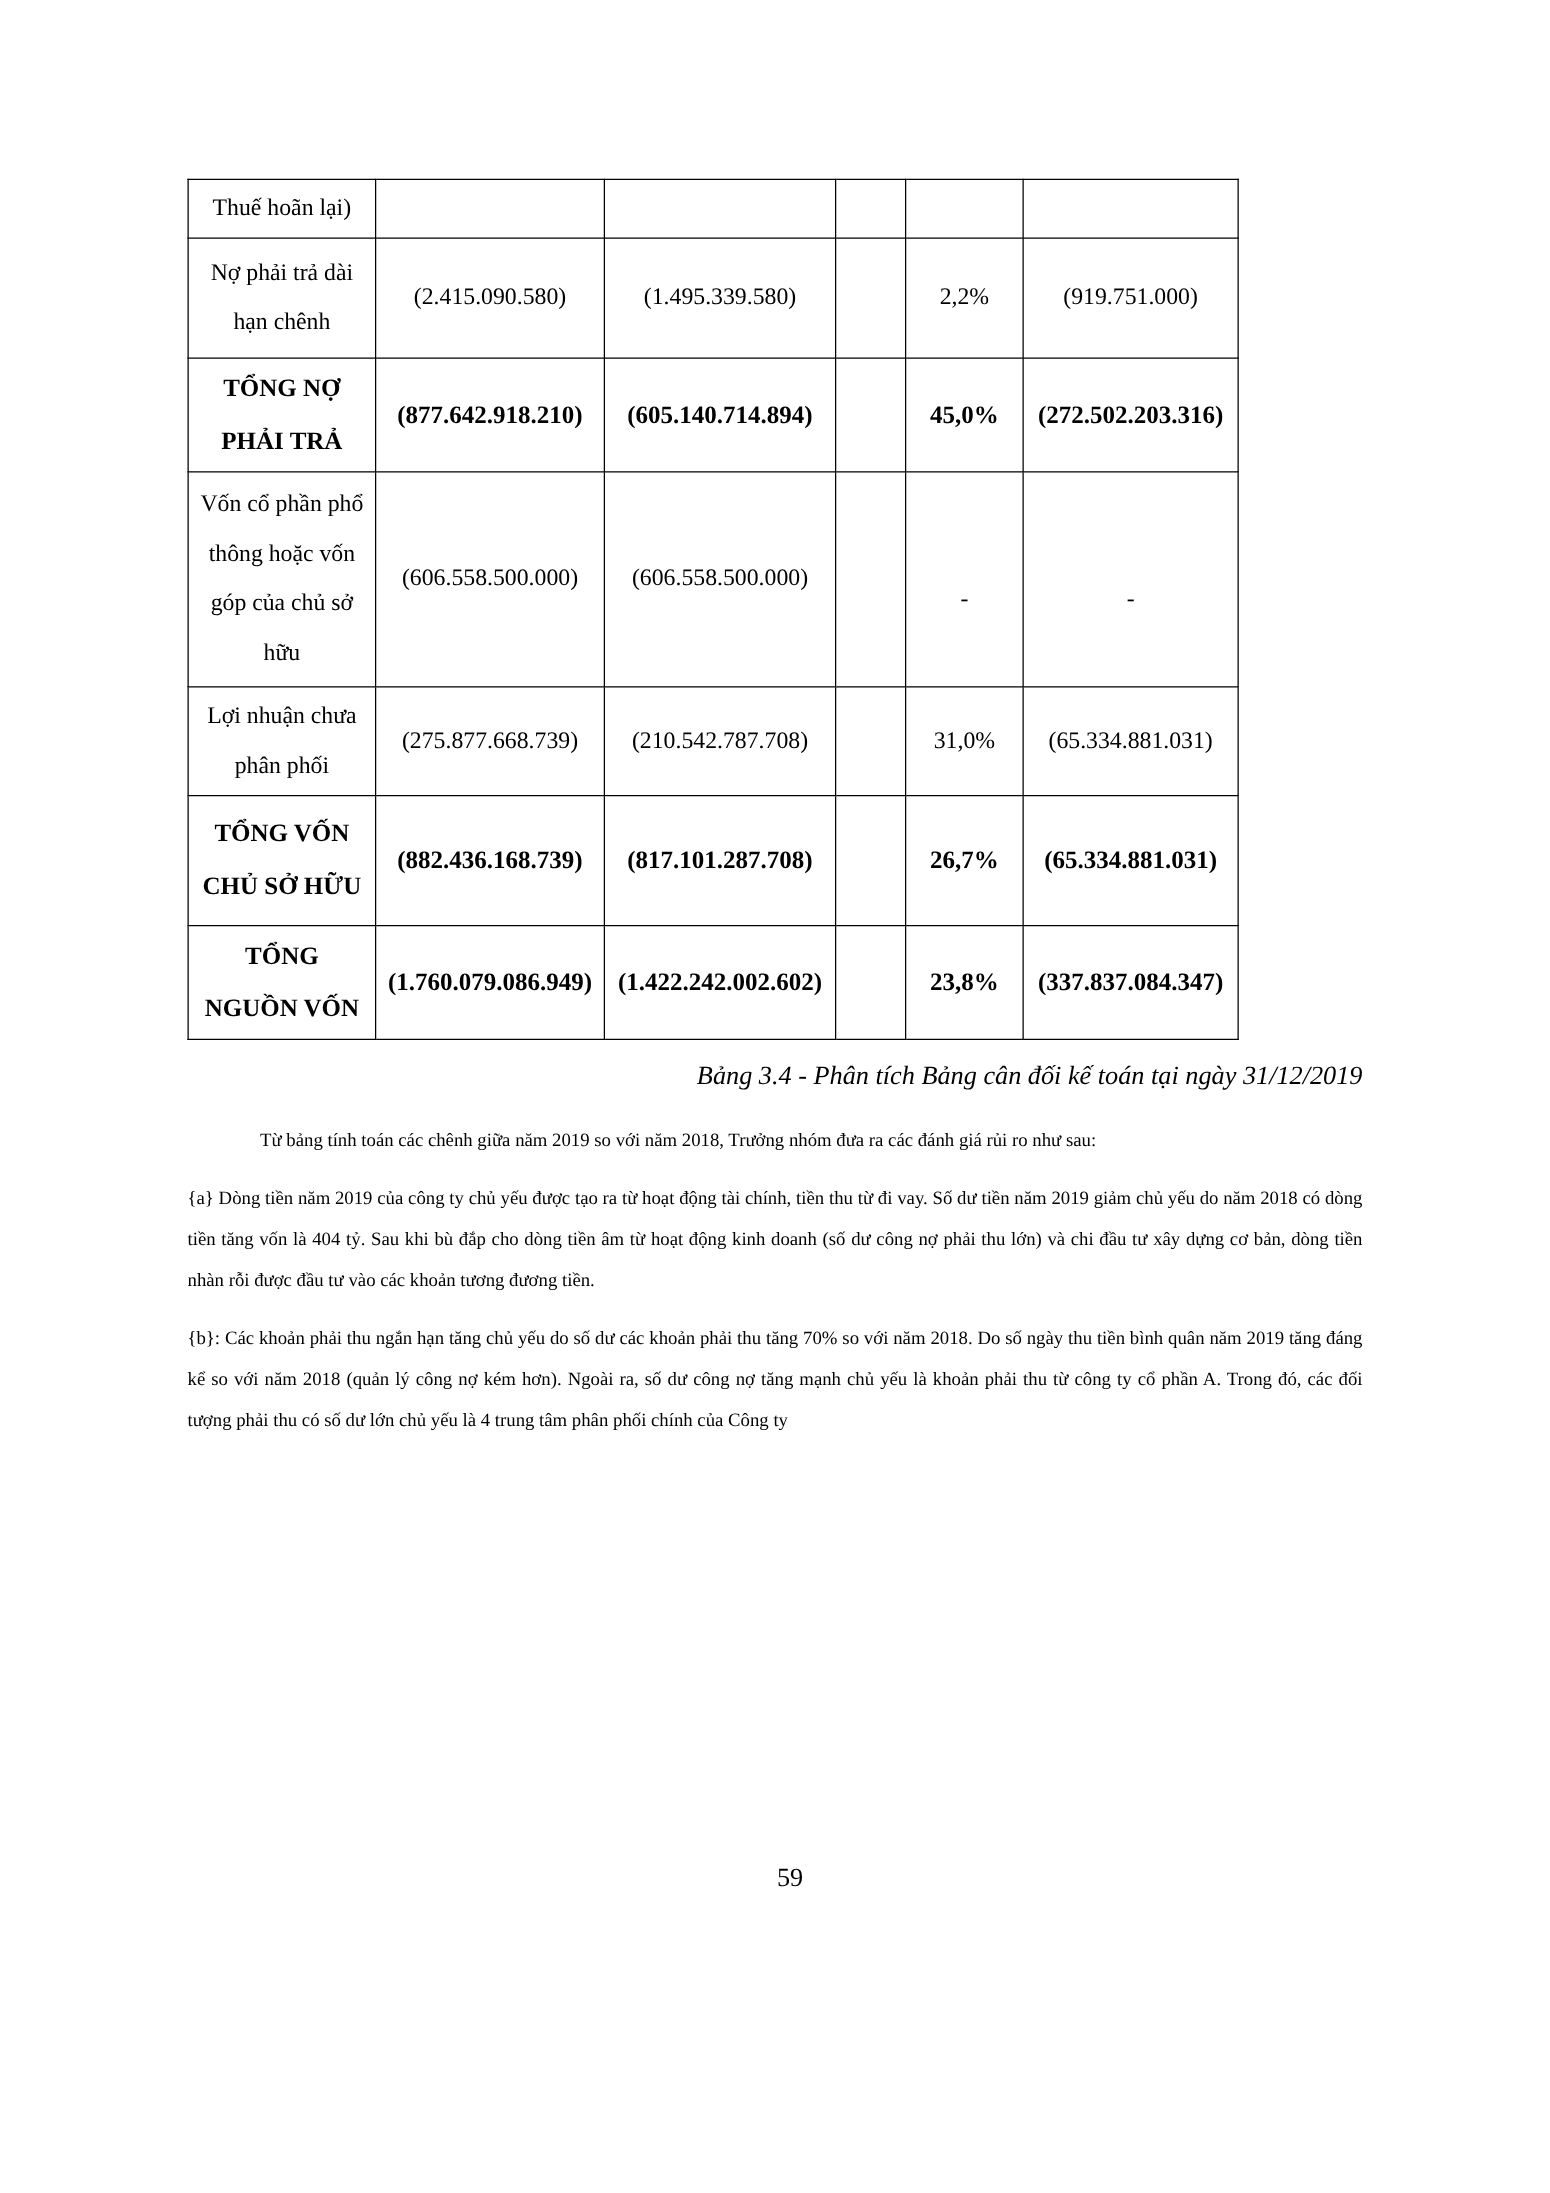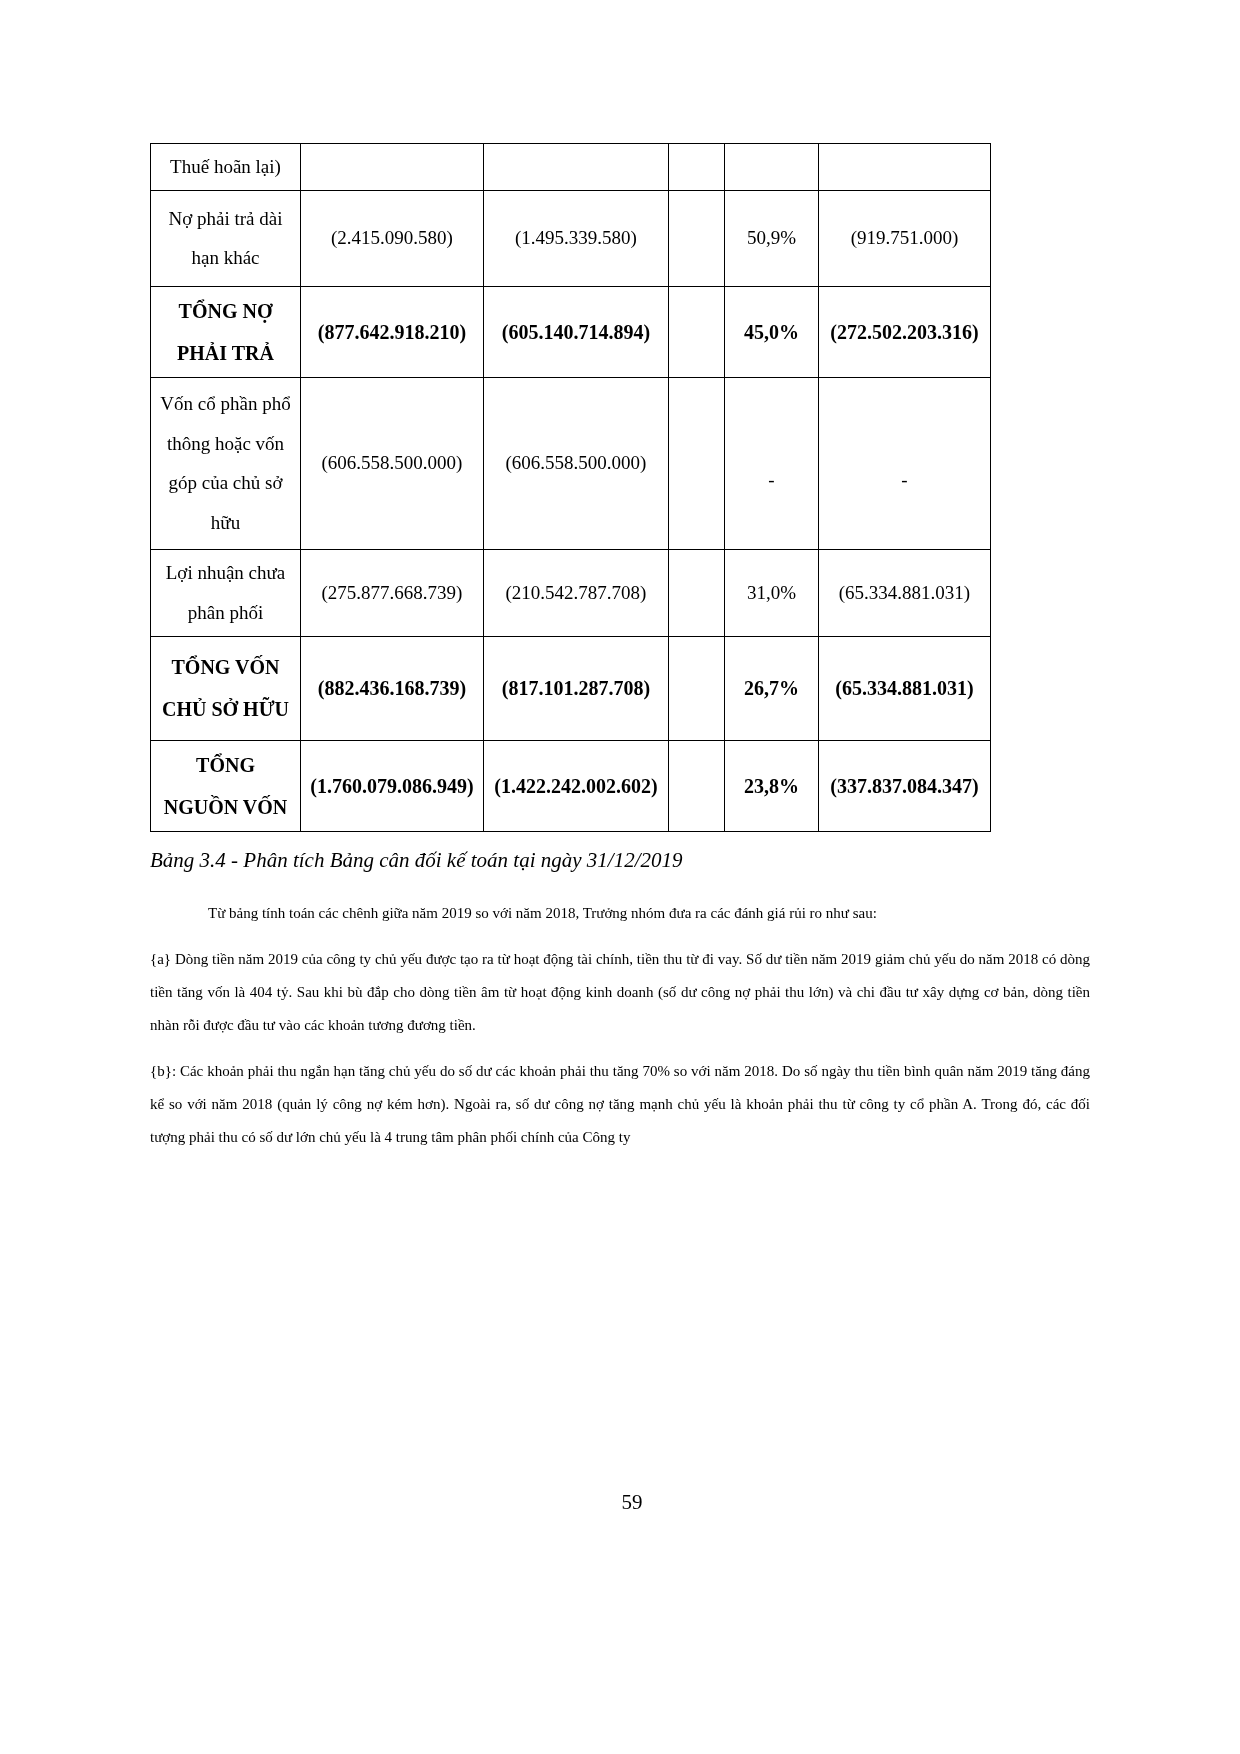--- a/index.html
+++ b/index.html
@@ -34,21 +34,21 @@
   td.vt { vertical-align: top; padding-top: 10px; }
   tr.h40  { height: 40px;  }
   tr.h96  { height: 96px;  }
   tr.h82  { height: 82px;  }
   tr.h172 { height: 172px; }
   tr.h76  { height: 76px;  }
   tr.h104 { height: 104px; }
   tr.h72  { height: 72px;  }
   .caption {
     width: 940px;
-    text-align: left;
+    text-align: right;
     font-style: italic;
     font-size: 21px;
     margin-top: 16px;
     margin-bottom: 24px;
   }
   .body-text p {
     font-size: 15px;
     line-height: 2.18;
     text-align: justify;
     margin-bottom: 14px;
@@ -81,25 +81,25 @@
     <tbody>
       <tr class="h40">
         <td>Thuế hoãn lại)</td>
         <td></td>
         <td></td>
         <td></td>
         <td></td>
         <td></td>
       </tr>
       <tr class="h96">
-        <td>Nợ phải trả dài hạn khác</td>
+        <td>Nợ phải trả dài hạn chênh</td>
         <td>(2.415.090.580)</td>
         <td class="vt">(1.495.339.580)</td>
         <td></td>
-        <td>50,9%</td>
+        <td>2,2%</td>
         <td>(919.751.000)</td>
       </tr>
       <tr class="h82 boldrow">
         <td>TỔNG NỢ PHẢI TRẢ</td>
         <td>(877.642.918.210)</td>
         <td class="vt">(605.140.714.894)</td>
         <td></td>
         <td>45,0%</td>
         <td>(272.502.203.316)</td>
       </tr>

